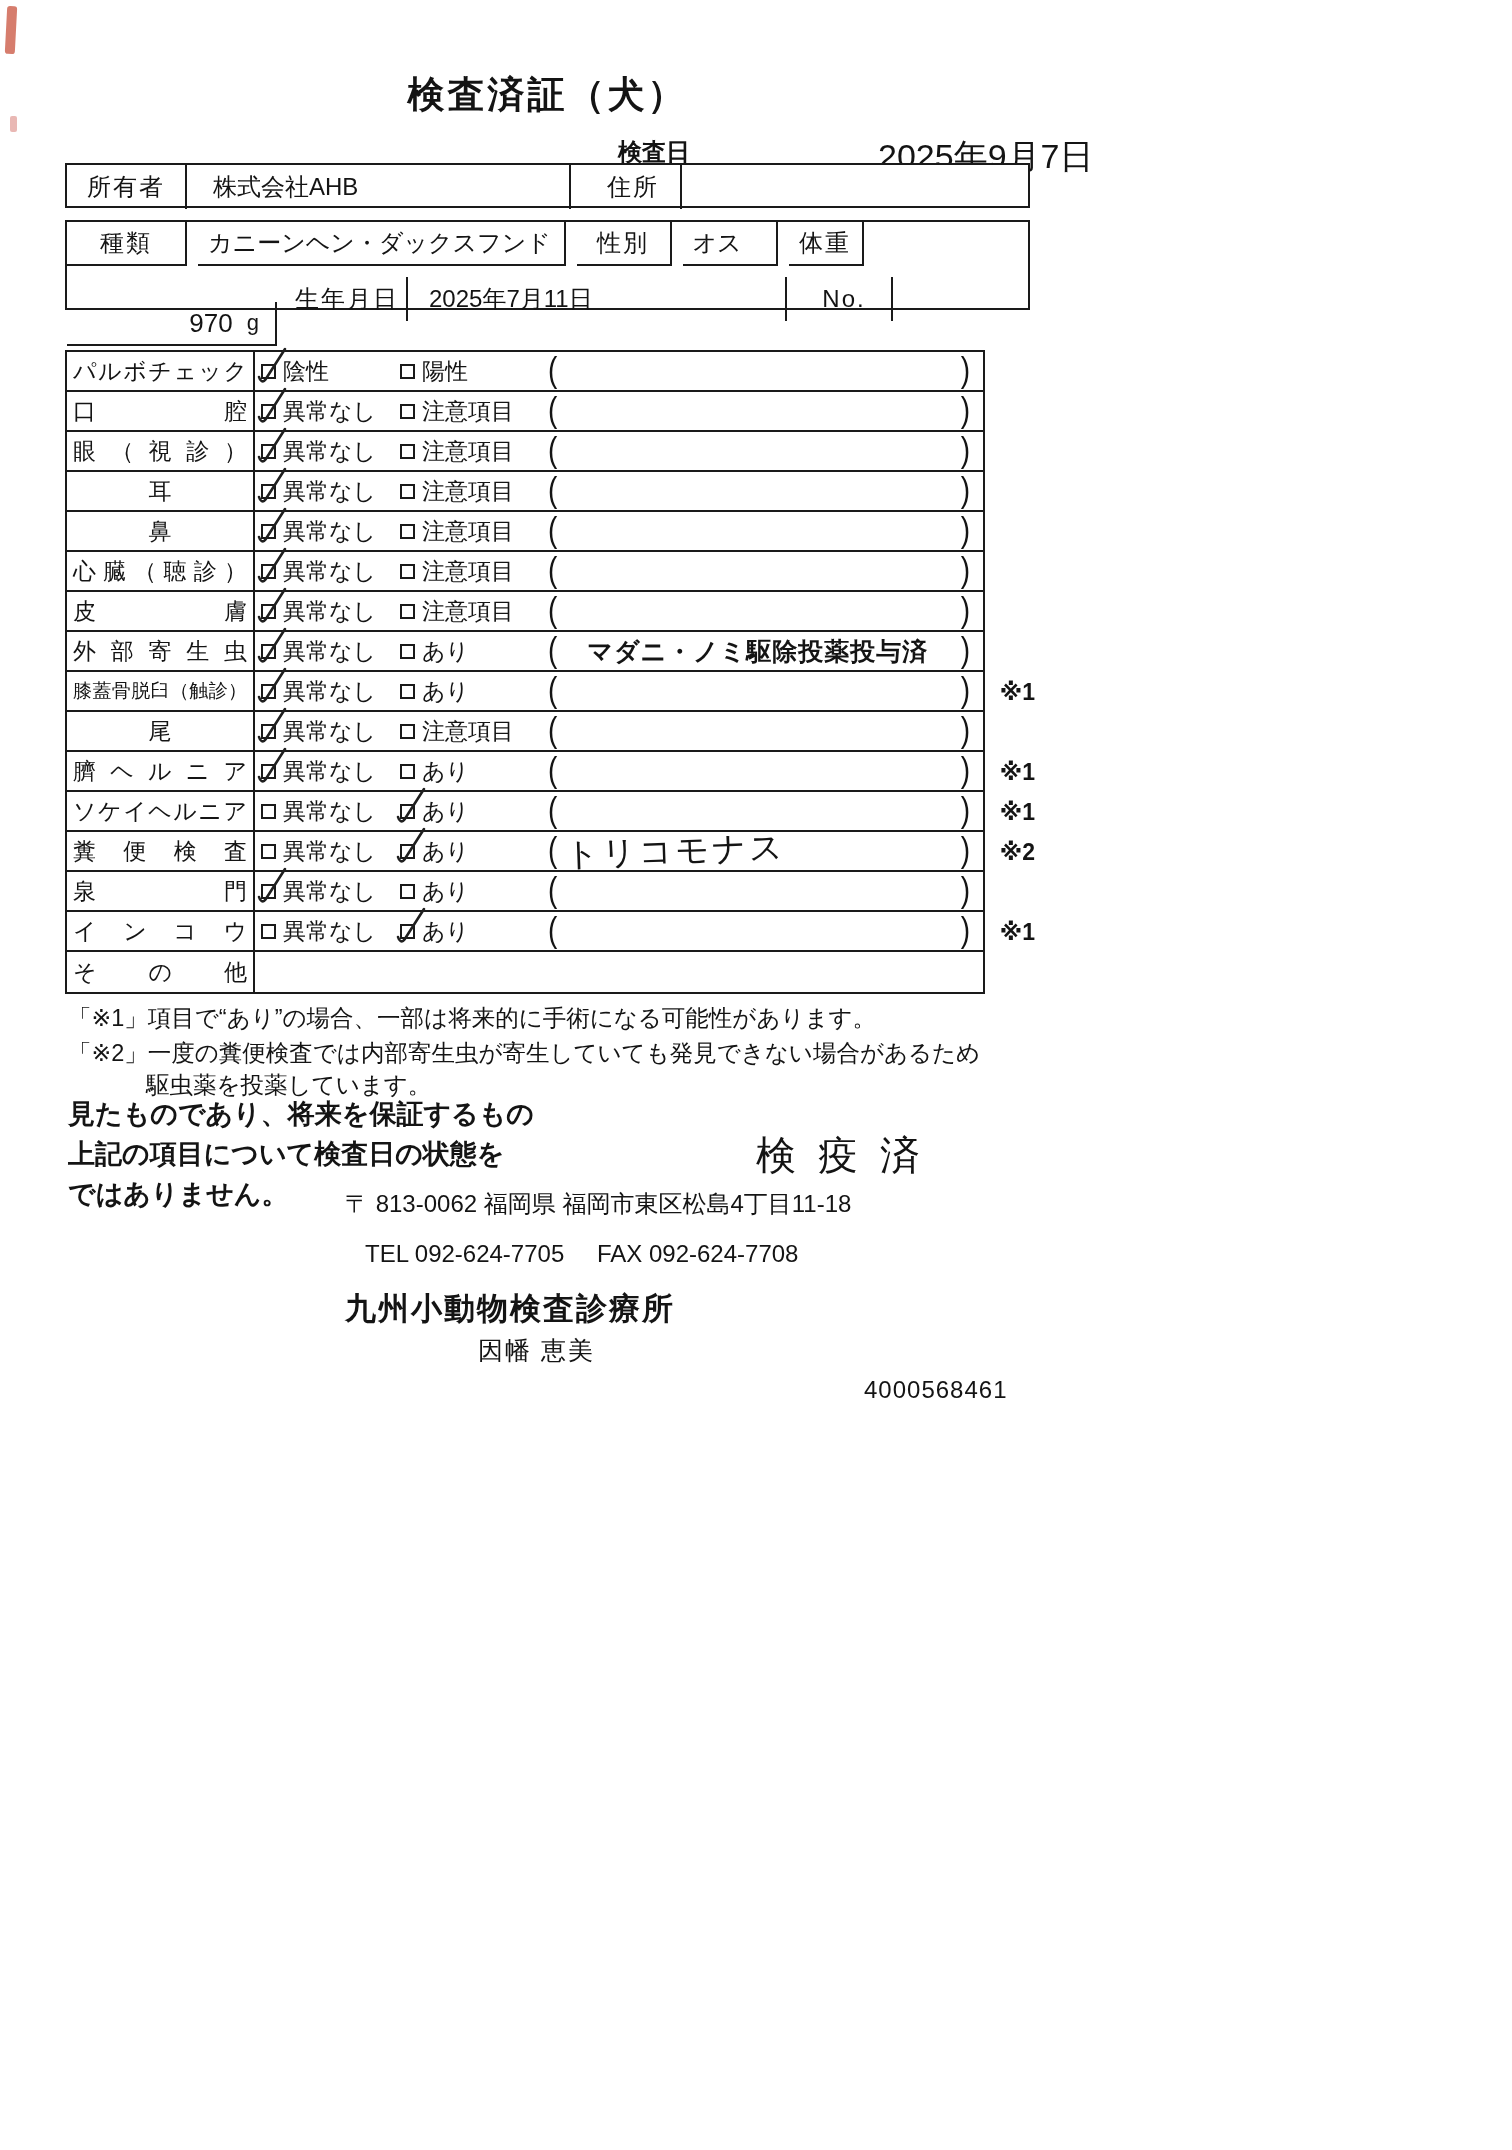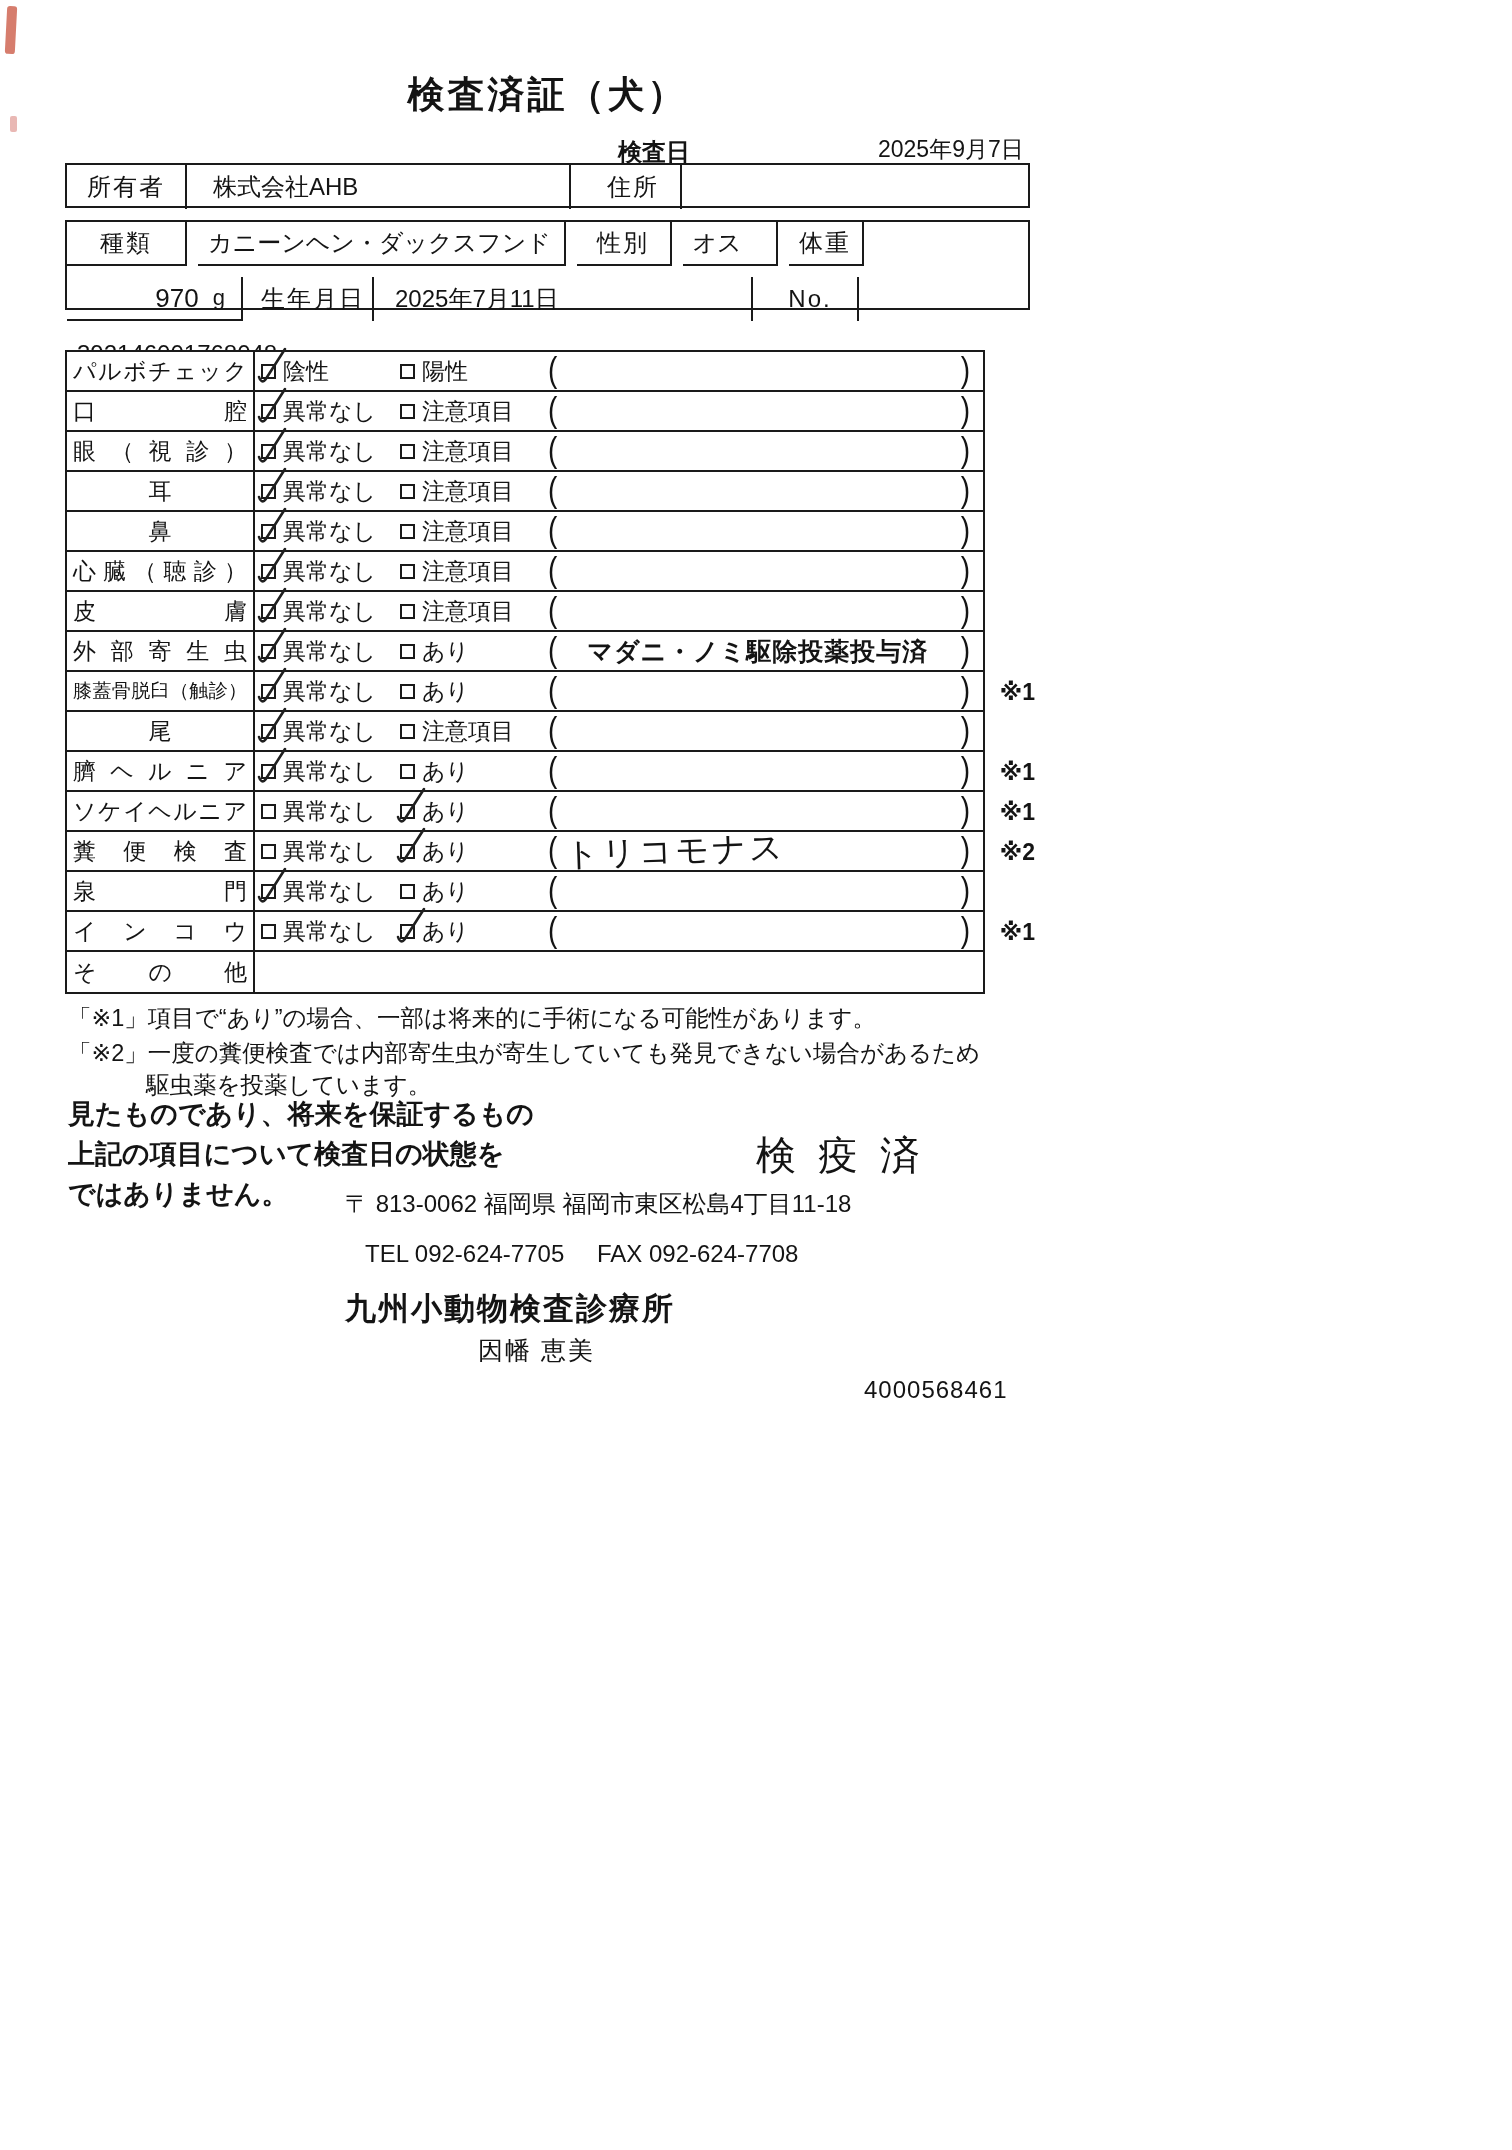--- a/index.html
+++ b/index.html
@@ -8,34 +8,34 @@
   .page { position:relative; width:1512px; height:2150px; background:#fff; overflow:hidden; }
 
   
   .artifact-a { position:absolute; left:6px; top:6px; width:10px; height:48px; background:#c8523c; opacity:.75; border-radius:3px; transform:rotate(3deg); }
   .artifact-b { position:absolute; left:10px; top:116px; width:7px; height:16px; background:#e09a94; opacity:.7; border-radius:2px; }
 
   .title { position:absolute; left:65px; top:70px; width:965px; text-align:center;
            font-size:37px; font-weight:700; letter-spacing:3px; }
 
   .date-label { position:absolute; left:618px; top:136px; font-size:24px; font-weight:600; }
-  .date-value { position:absolute; left:878px; top:134px; font-size:23px; }
+  .date-value { position:absolute; left:878px; top:134px; font-size:34px; }
 
   
   .itable { position:absolute; display:flex; flex-wrap:wrap; border:2.5px solid #1a1a1a; background:#fff; }
   .owner-table { left:65px; top:163px; width:965px; height:45px;gap:16px; }
   .pet-table   { left:65px; top:220px; width:965px; height:90px;gap:11px; }
   .tcell { display:flex; align-items:center; border-right:2.5px solid #1a1a1a; height:44px; font-size:24px; overflow:hidden; white-space:nowrap; }
   .tcell:last-child { border-right:none; }
   .pet-table .tcell { border-bottom:2.5px solid #1a1a1a; }
   .pet-table .row2  { border-bottom:none; }
   .lab { justify-content:center; letter-spacing:2px; }
   .val { padding-left:10px; }
   .w120 { width:120px; } .w370 { width:367.5px; } .w95 { width:95px; }
-  .w95v { width:95px; } .w75 { width:75px; } .w210 { width:176px; } .w380 { width:380px; }
+  .w95v { width:95px; } .w75 { width:75px; } .w210 { width:210px;margin-top:25px; } .w380 { width:380px; }
   .weight-cell { justify-content:flex-end; padding-right:16px; }
   .weight-num { font-size:26px; margin-right:14px; }
   .weight-unit { font-size:22px; }
 
   .intro { position:absolute; left:68px; top:316px; font-size:24.5px; font-weight:600; letter-spacing:1px; }
 
   
   .checklist { position:absolute; left:65px; top:350px; width:920px; border:2.5px solid #1a1a1a; background:#fff; }
   .crow { position:relative; display:flex; height:40px; border-bottom:2px solid #1a1a1a; }
   .crow:last-child { border-bottom:none; }

